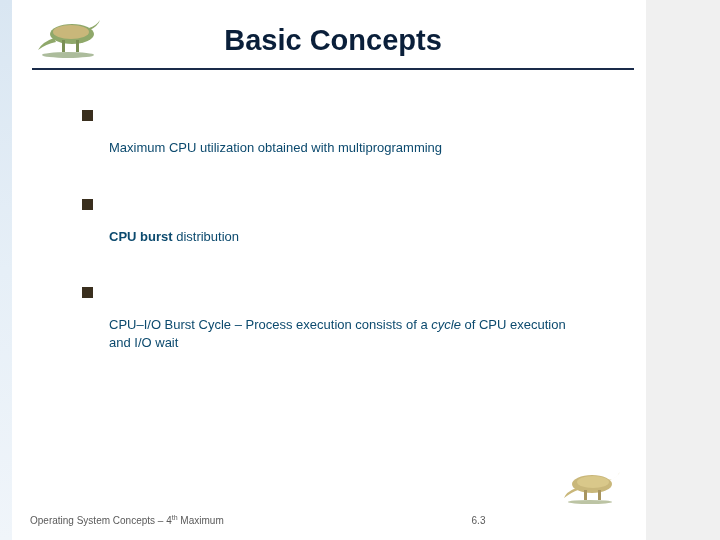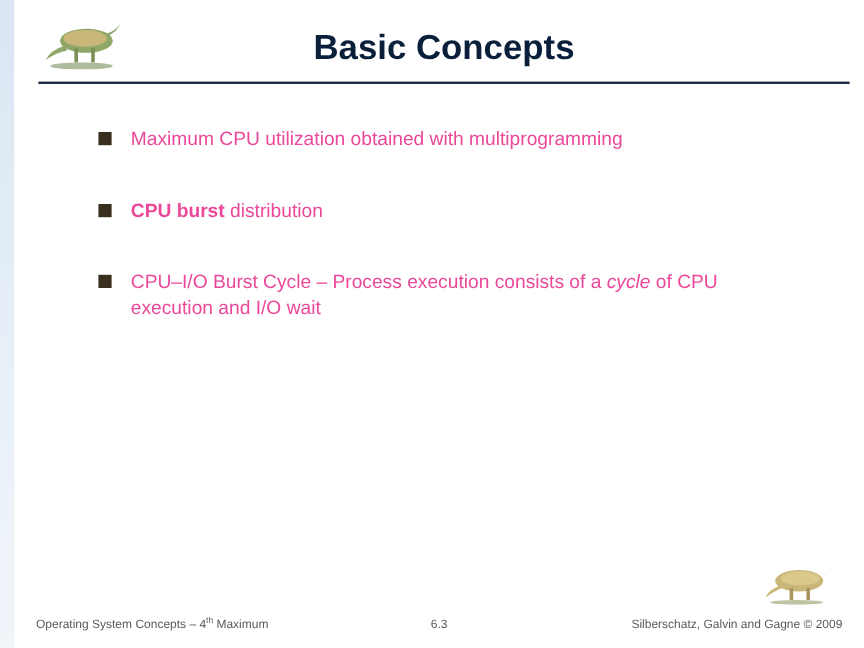--- a/index.html
+++ b/index.html
@@ -8,21 +8,21 @@
       height: 540px;
       background: #f0f0f0;
       font-family: Arial, Helvetica, sans-serif;
       position: relative;
       overflow: hidden;
     }
     .slide {
       position: absolute;
       left: 12px;
       top: 0;
-      width: 708px;
+      width: 634px;
       height: 540px;
       background: #ffffff;
     }
     .side-band {
       position: absolute;
       left: 0;
       top: 0;
       width: 12px;
       height: 540px;
       background: linear-gradient(180deg, #d9e6f2 0%, #e6eff7 50%, #f0f5fa 100%);
@@ -61,23 +61,24 @@
     }
     .bullet-marker {
       width: 11px;
       height: 11px;
       background: #3a2f1e;
       margin-top: 4px;
       margin-right: 16px;
       flex-shrink: 0;
     }
     .bullet-text {
-      font-size: 16px;
+      font-size: 13px;
       line-height: 1.35;
-      color: #ec4899;
+      color: #0c4a6e;
+      margin-top: 33px;
     }
     .b1 { font-weight: bold; }
     .footer {
       position: absolute;
       bottom: 14px;
       left: 18px;
       right: 18px;
       display: flex;
       justify-content: space-between;
       align-items: flex-end;
@@ -145,16 +146,15 @@
       <path d="M14 26 Q4 30 2 36 Q10 30 16 28 Z" fill="#c9b77a"></path>
       <rect x="22" y="28" width="3" height="10" fill="#a89560"></rect>
       <rect x="36" y="28" width="3" height="10" fill="#a89560"></rect>
       <ellipse cx="28" cy="40" rx="22" ry="2" fill="#7a8a4a" opacity="0.5"></ellipse>
     </svg>
   </div>
 
   <div class="footer">
     <div class="footer-left"><span>Operating System Concepts – 4</span><sup>th</sup><span> Maximum</span></div>
     <div class="footer-center">6.3</div>
-    <div class="footer-right">Silberschatz, Galvin and Gagne © 2009</div>
   </div>
 
 </div>
 
 </body></html>

